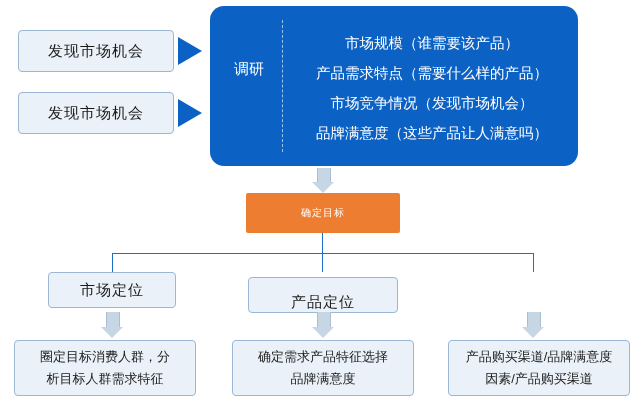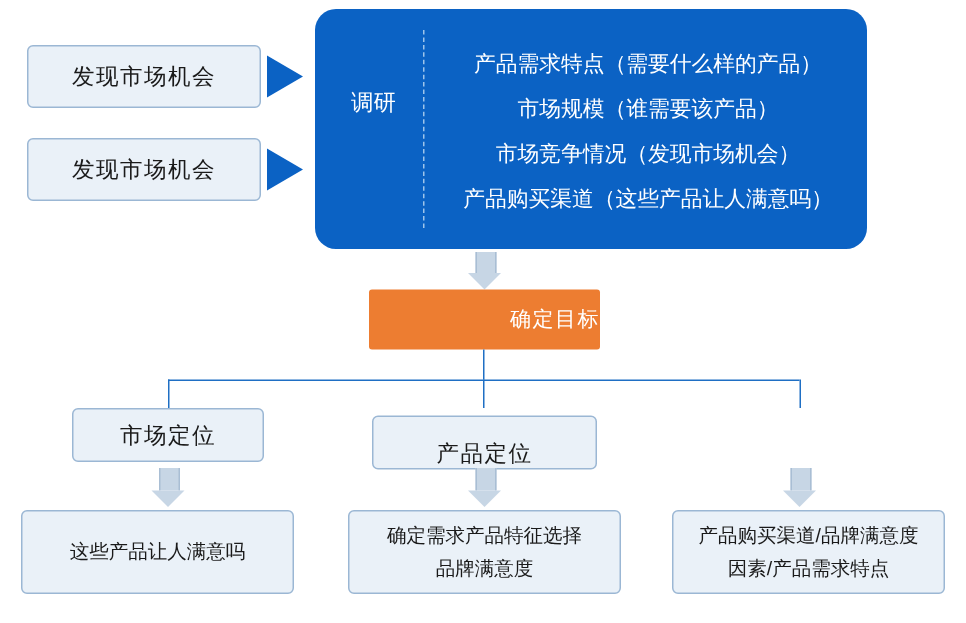--- a/index.html
+++ b/index.html
@@ -73,24 +73,23 @@
     font-size: 14.5px;
     line-height: 30px;
     white-space: nowrap;
   }
 
   
   .orange {
     left: 246px; top: 193px; width: 154px; height: 40px;
     background: #ed7d31;
     color: #ffffff;
-    font-size: 14px;
+    font-size: 10px;
     letter-spacing: 1px;
     border-radius: 2px;
-    justify-content: flex-end;
   }
 
   
   .mid {
     background: #eaf1f8;
     border: 1px solid #9bb7d4;
     border-radius: 4px;
     color: #1a1a1a;
     font-size: 15px;
     letter-spacing: 1px;
@@ -168,24 +167,24 @@
     <span>发现市场机会</span>
   </div>
 
   <div class="bluearrow ba1"></div>
   <div class="bluearrow ba2"></div>
 
   <div class="node bigblue">
     <div class="vtitle">调研</div>
     <div class="divider"></div>
     <div class="lines">
+      <div>市场规模（谁需要该产品）</div>
       <div>产品需求特点（需要什么样的产品）</div>
-      <div>市场规模（谁需要该产品）</div>
       <div>市场竞争情况（发现市场机会）</div>
-      <div>产品购买渠道（这些产品让人满意吗）</div>
+      <div>品牌满意度（这些产品让人满意吗）</div>
     </div>
   </div>
 
   <div class="grayarrow" style="left:312px; top:168px; height:24px;">
     <div class="stem" style="height:14px;"></div>
     <div class="head" style="top:14px;"></div>
   </div>
 
   <div class="node orange">
     <span>确定目标</span>
@@ -212,29 +211,30 @@
     <div class="stem" style="height:15px;"></div>
     <div class="head" style="top:15px;"></div>
   </div>
   <div class="grayarrow" style="left:522px; top:312px; height:26px;">
     <div class="stem" style="height:15px;"></div>
     <div class="head" style="top:15px;"></div>
   </div>
 
   <div class="node bottom bot1">
     <div style="width:100%;">
-      <span>这些产品让人满意吗</span>
+      <span>圈定目标消费人群，分</span>
+      <span>析目标人群需求特征</span>
     </div>
   </div>
   <div class="node bottom bot2">
     <div style="width:100%;">
       <span>确定需求产品特征选择</span>
       <span>品牌满意度</span>
     </div>
   </div>
   <div class="node bottom bot3">
     <div style="width:100%;">
       <span>产品购买渠道/品牌满意度</span>
-      <span>因素/产品需求特点</span>
+      <span>因素/产品购买渠道</span>
     </div>
   </div>
 
 </div>
 
 </body></html>

